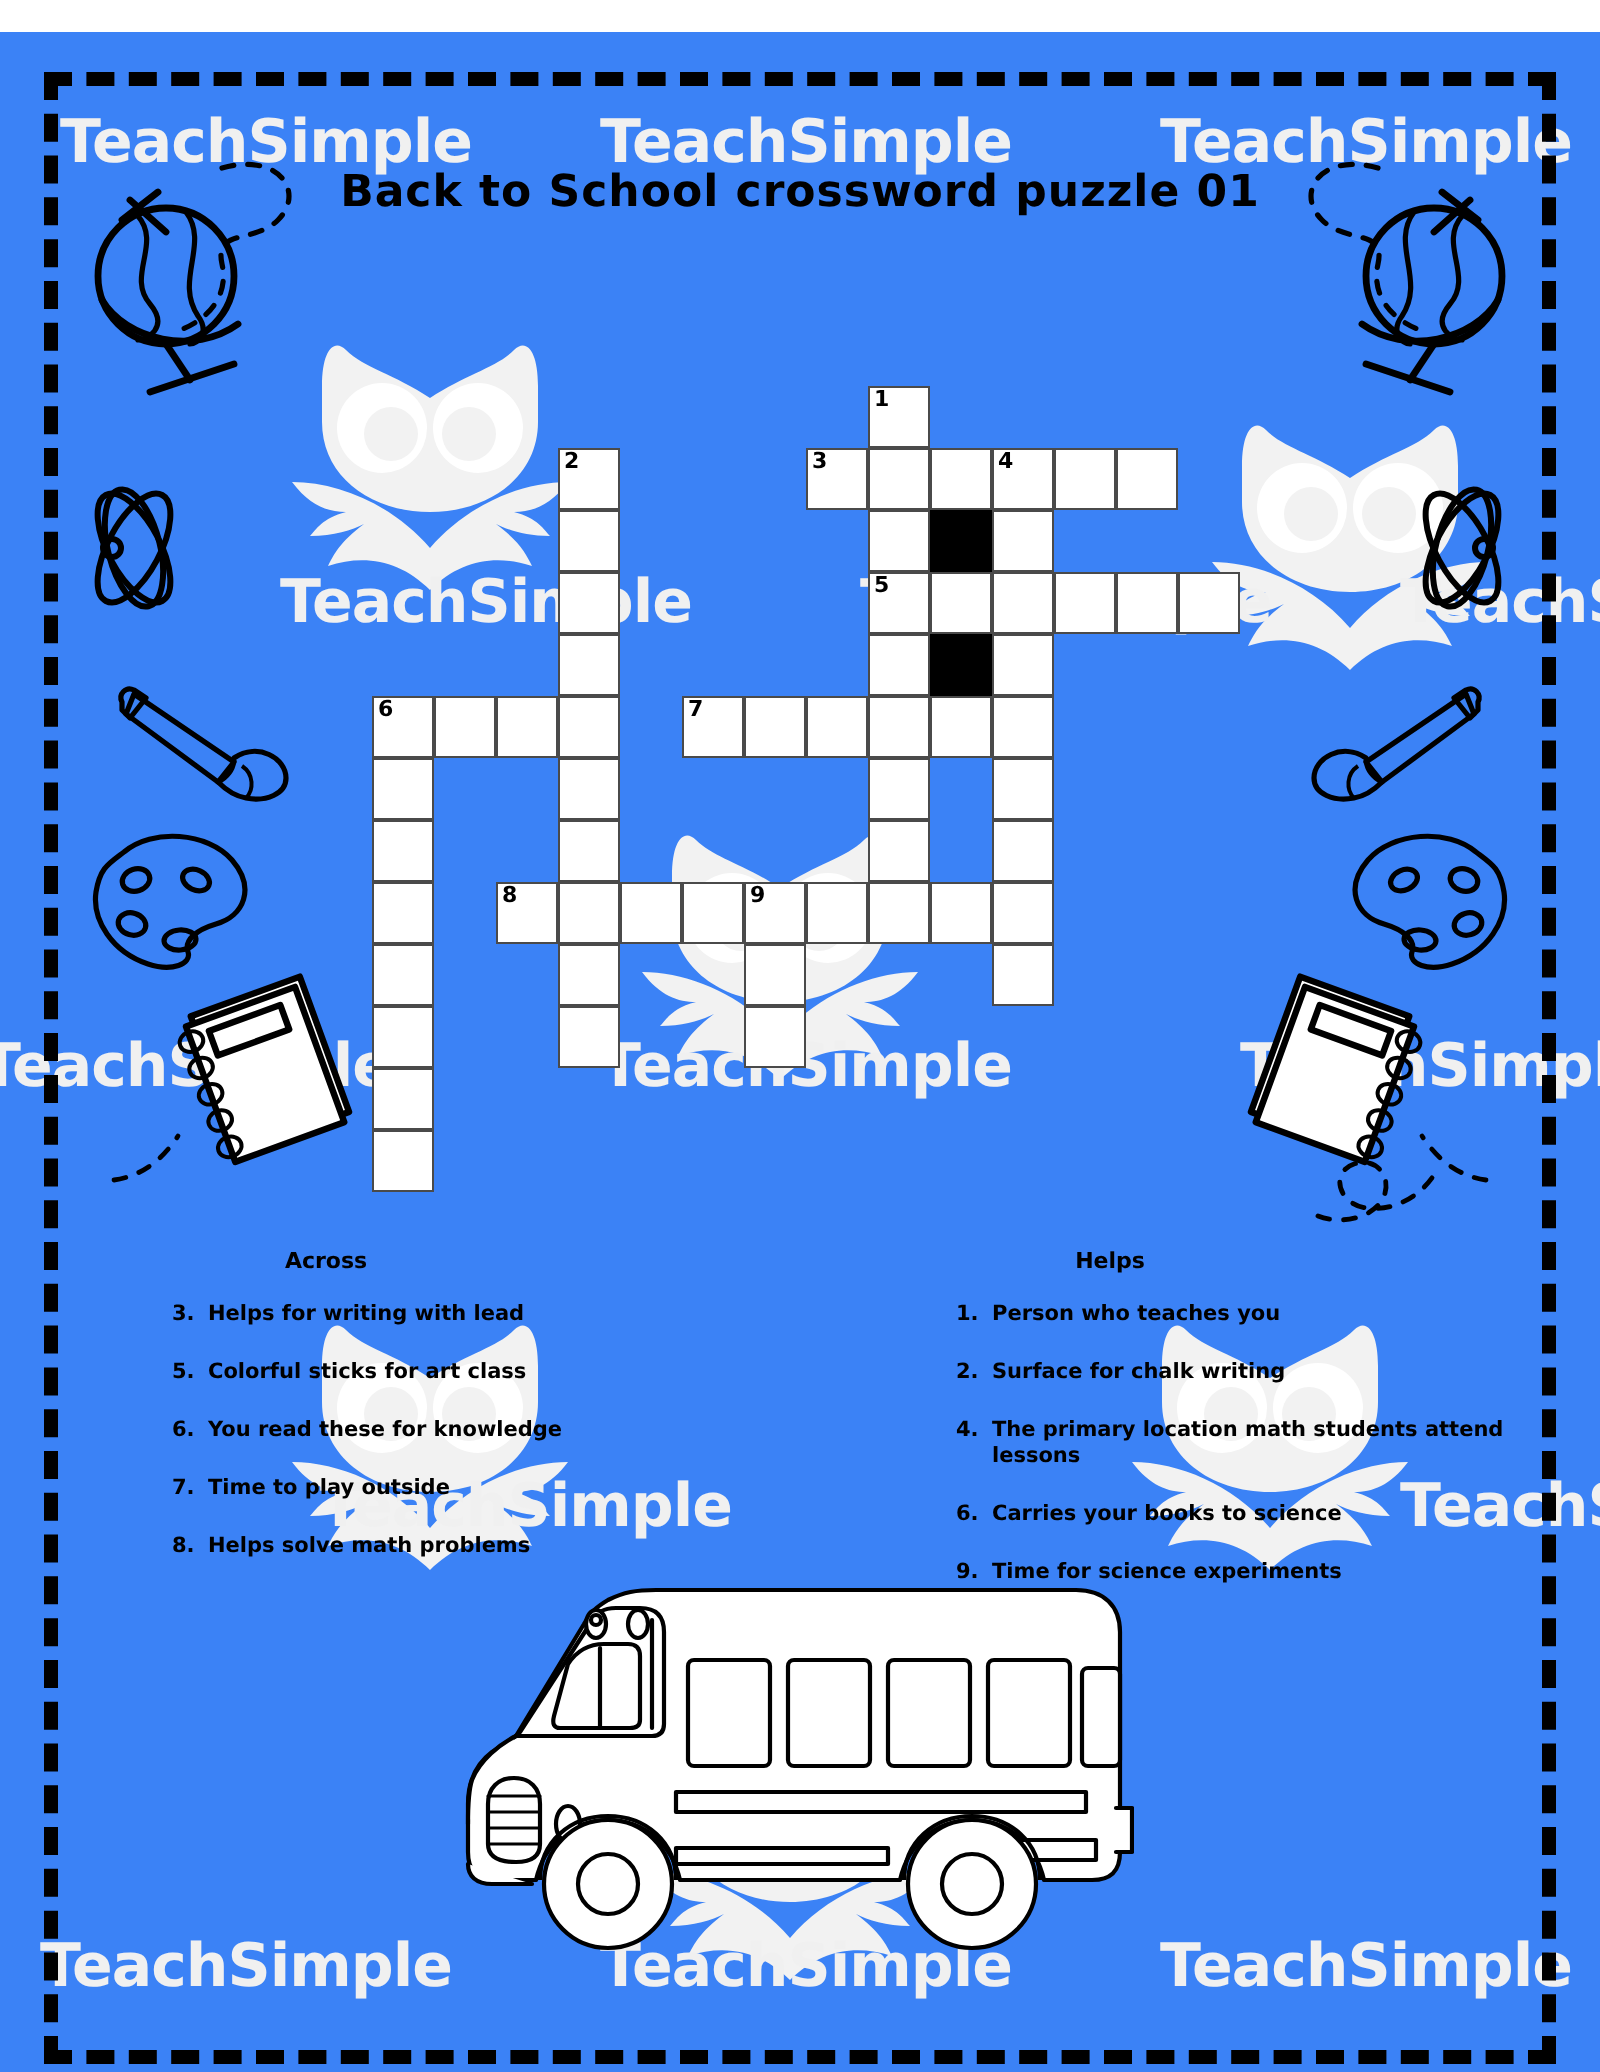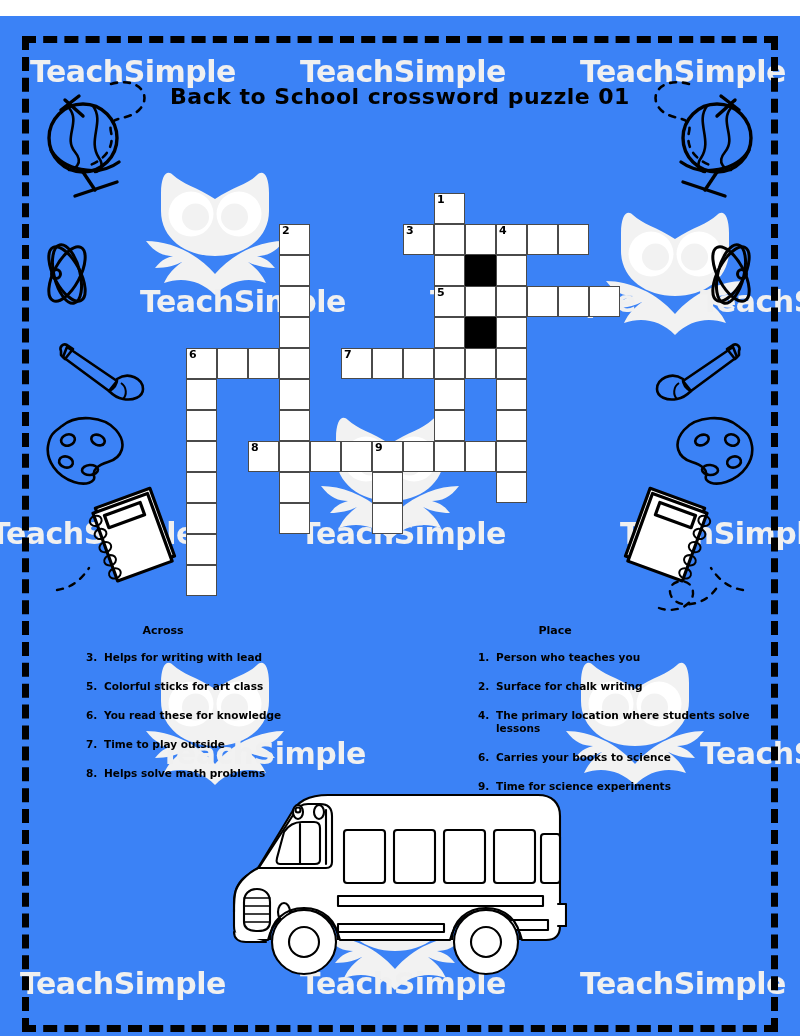--- a/index.html
+++ b/index.html
@@ -422,33 +422,33 @@
           <span class="clue-txt">Time to play outside</span>
         </div>
         <div class="clue-row">
           <span class="clue-num">8.</span>
           <span class="clue-txt">Helps solve math problems</span>
         </div>
       </div>
   </div>
 
   <div class="clues" id="down-clues">
-    <div class="clue-head">Place</div>
+    <div class="clue-head">Helps</div>
     <div id="down-list">
         <div class="clue-row">
           <span class="clue-num">1.</span>
           <span class="clue-txt">Person who teaches you</span>
         </div>
         <div class="clue-row">
           <span class="clue-num">2.</span>
           <span class="clue-txt">Surface for chalk writing</span>
         </div>
         <div class="clue-row">
           <span class="clue-num">4.</span>
-          <span class="clue-txt">The primary location where students solve lessons</span>
+          <span class="clue-txt">The primary location math students attend lessons</span>
         </div>
         <div class="clue-row">
           <span class="clue-num">6.</span>
           <span class="clue-txt">Carries your books to science</span>
         </div>
         <div class="clue-row">
           <span class="clue-num">9.</span>
           <span class="clue-txt">Time for science experiments</span>
         </div>
       </div>

